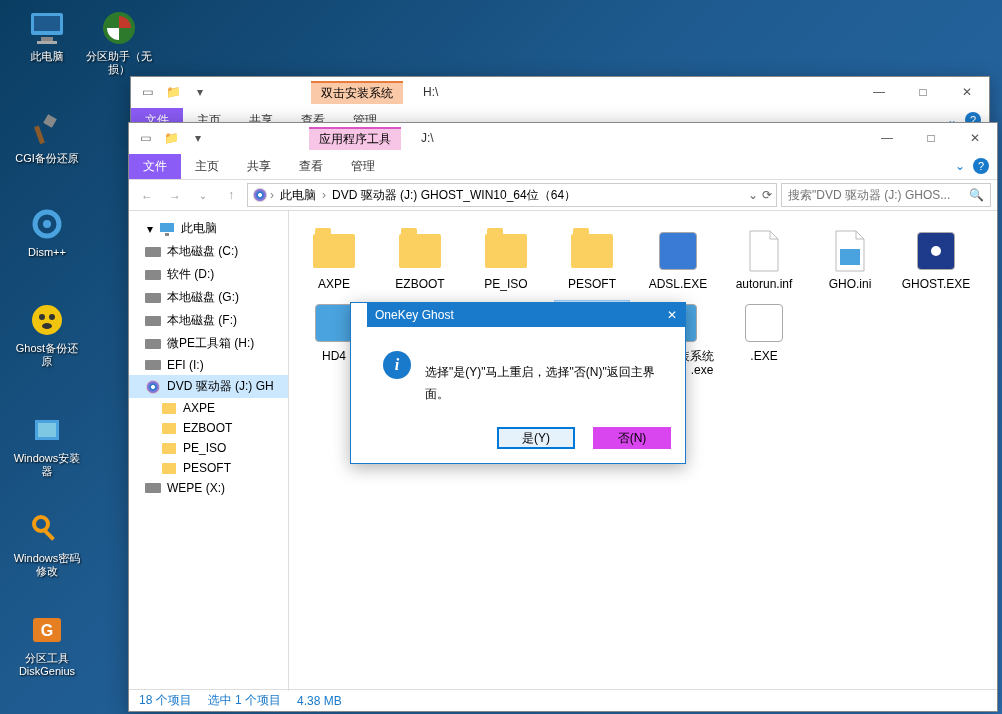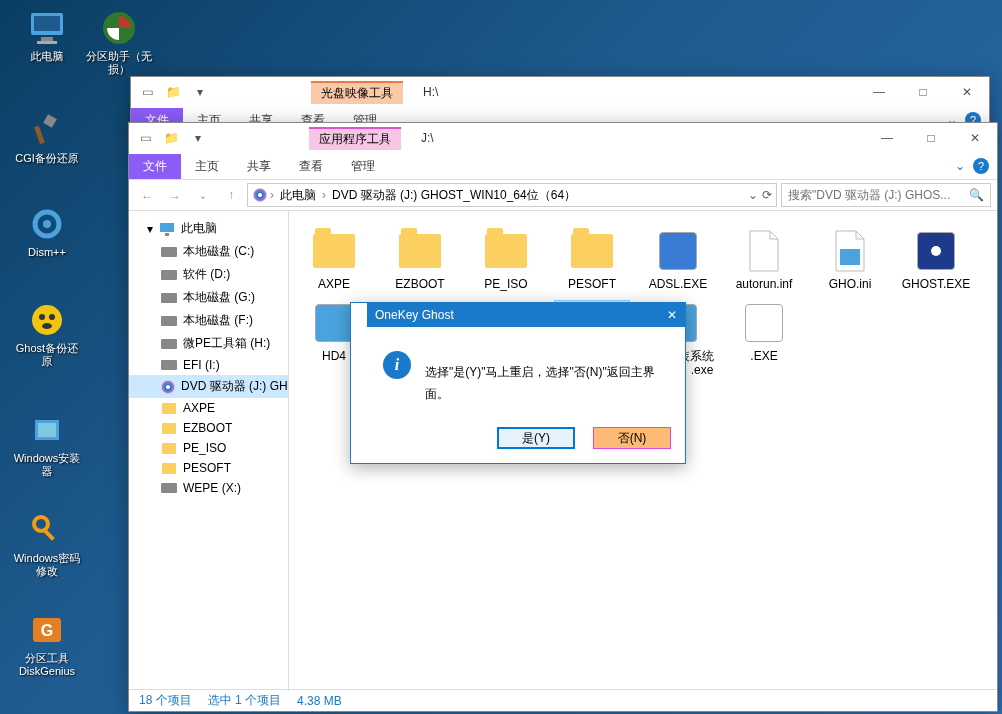--- a/index.html
+++ b/index.html
@@ -91,21 +91,21 @@
     .nav-pane {
       width: 160px; border-right: 1px solid #ddd;
       padding: 6px 0; overflow: hidden;
     }
     .tree-item {
       padding: 3px 4px 3px 18px; font-size: 12px;
       display: flex; align-items: center; gap: 6px;
       white-space: nowrap;
     }
     .tree-item.selected { background: #cce8ff; }
-    .tree-item.l2 { padding-left: 32px; }
+    .tree-item.l2 { padding-left: 16px; }
     .tree-item.l3 { padding-left: 32px; }
     .tree-icon { width: 16px; height: 14px; display:inline-flex; align-items:center; justify-content:center; font-size:12px; }
     .drive-ico { width:18px; height:10px; background:#888; border-radius:1px; position:relative; }
     .folder-ico { width:14px; height:11px; background:#fcd060; border-radius:1px; }
     .dvd-ico { width:14px; height:14px; border-radius:50%; background: radial-gradient(circle,#fff 20%,#1979ca 22%,#a7d 60%,#ccc 62%); }
     .content-pane {
       flex: 1; padding: 18px 8px; overflow: hidden;
       display: flex; flex-wrap: wrap; align-content: flex-start; gap: 10px 12px;
     }
     .file-item {
@@ -152,22 +152,22 @@
       display: flex; align-items:center; justify-content:center;
       font-size: 16px; font-family: Georgia, serif; font-style: italic;
       flex-shrink: 0;
     }
     .dialog-text { font-size: 12px; line-height: 22px; }
     .dialog-btns {
       display: flex; justify-content: flex-end; gap: 18px;
       padding: 6px 14px 14px;
     }
     .dlg-btn {
-      min-width: 78px; height: 22px; border: 1px solid #d946ef;
-      background: #fdba74; font-size: 12px;
+      min-width: 78px; height: 22px; border: 7px solid #d946ef;
+      background: #d946ef; font-size: 12px;
       display:flex; align-items:center; justify-content:center;
     }
     .dlg-btn.primary { border: 2px solid #0078d7; background:#e5f1fb; }
     
     .watermark {
       position: absolute; right: 18px; bottom: 20px;
       color: #fff; font-size: 28px; font-weight: bold;
       display: flex; align-items: center; gap: 8px;
       text-shadow: 0 2px 4px rgba(0,0,0,0.4);
     }
@@ -260,21 +260,21 @@
   <div class="label">分区工具DiskGenius</div>
 </div>
 
 <div class="explorer back">
   <div class="titlebar">
     <div class="qa-icons">
       <span class="qa-btn">▭</span>
       <span class="qa-btn">📁</span>
       <span class="qa-btn">▾</span>
     </div>
-    <div class="tool-tab orange">光盘映像工具</div>
+    <div class="tool-tab orange">双击安装系统</div>
     <div class="path-title">H:\</div>
     <div class="controls">
       <div class="win-btn">—</div>
       <div class="win-btn">□</div>
       <div class="win-btn">✕</div>
     </div>
   </div>
   <div class="ribbon-tabs">
     <div class="ribbon-tab file">文件</div>
     <div class="ribbon-tab">主页</div>

